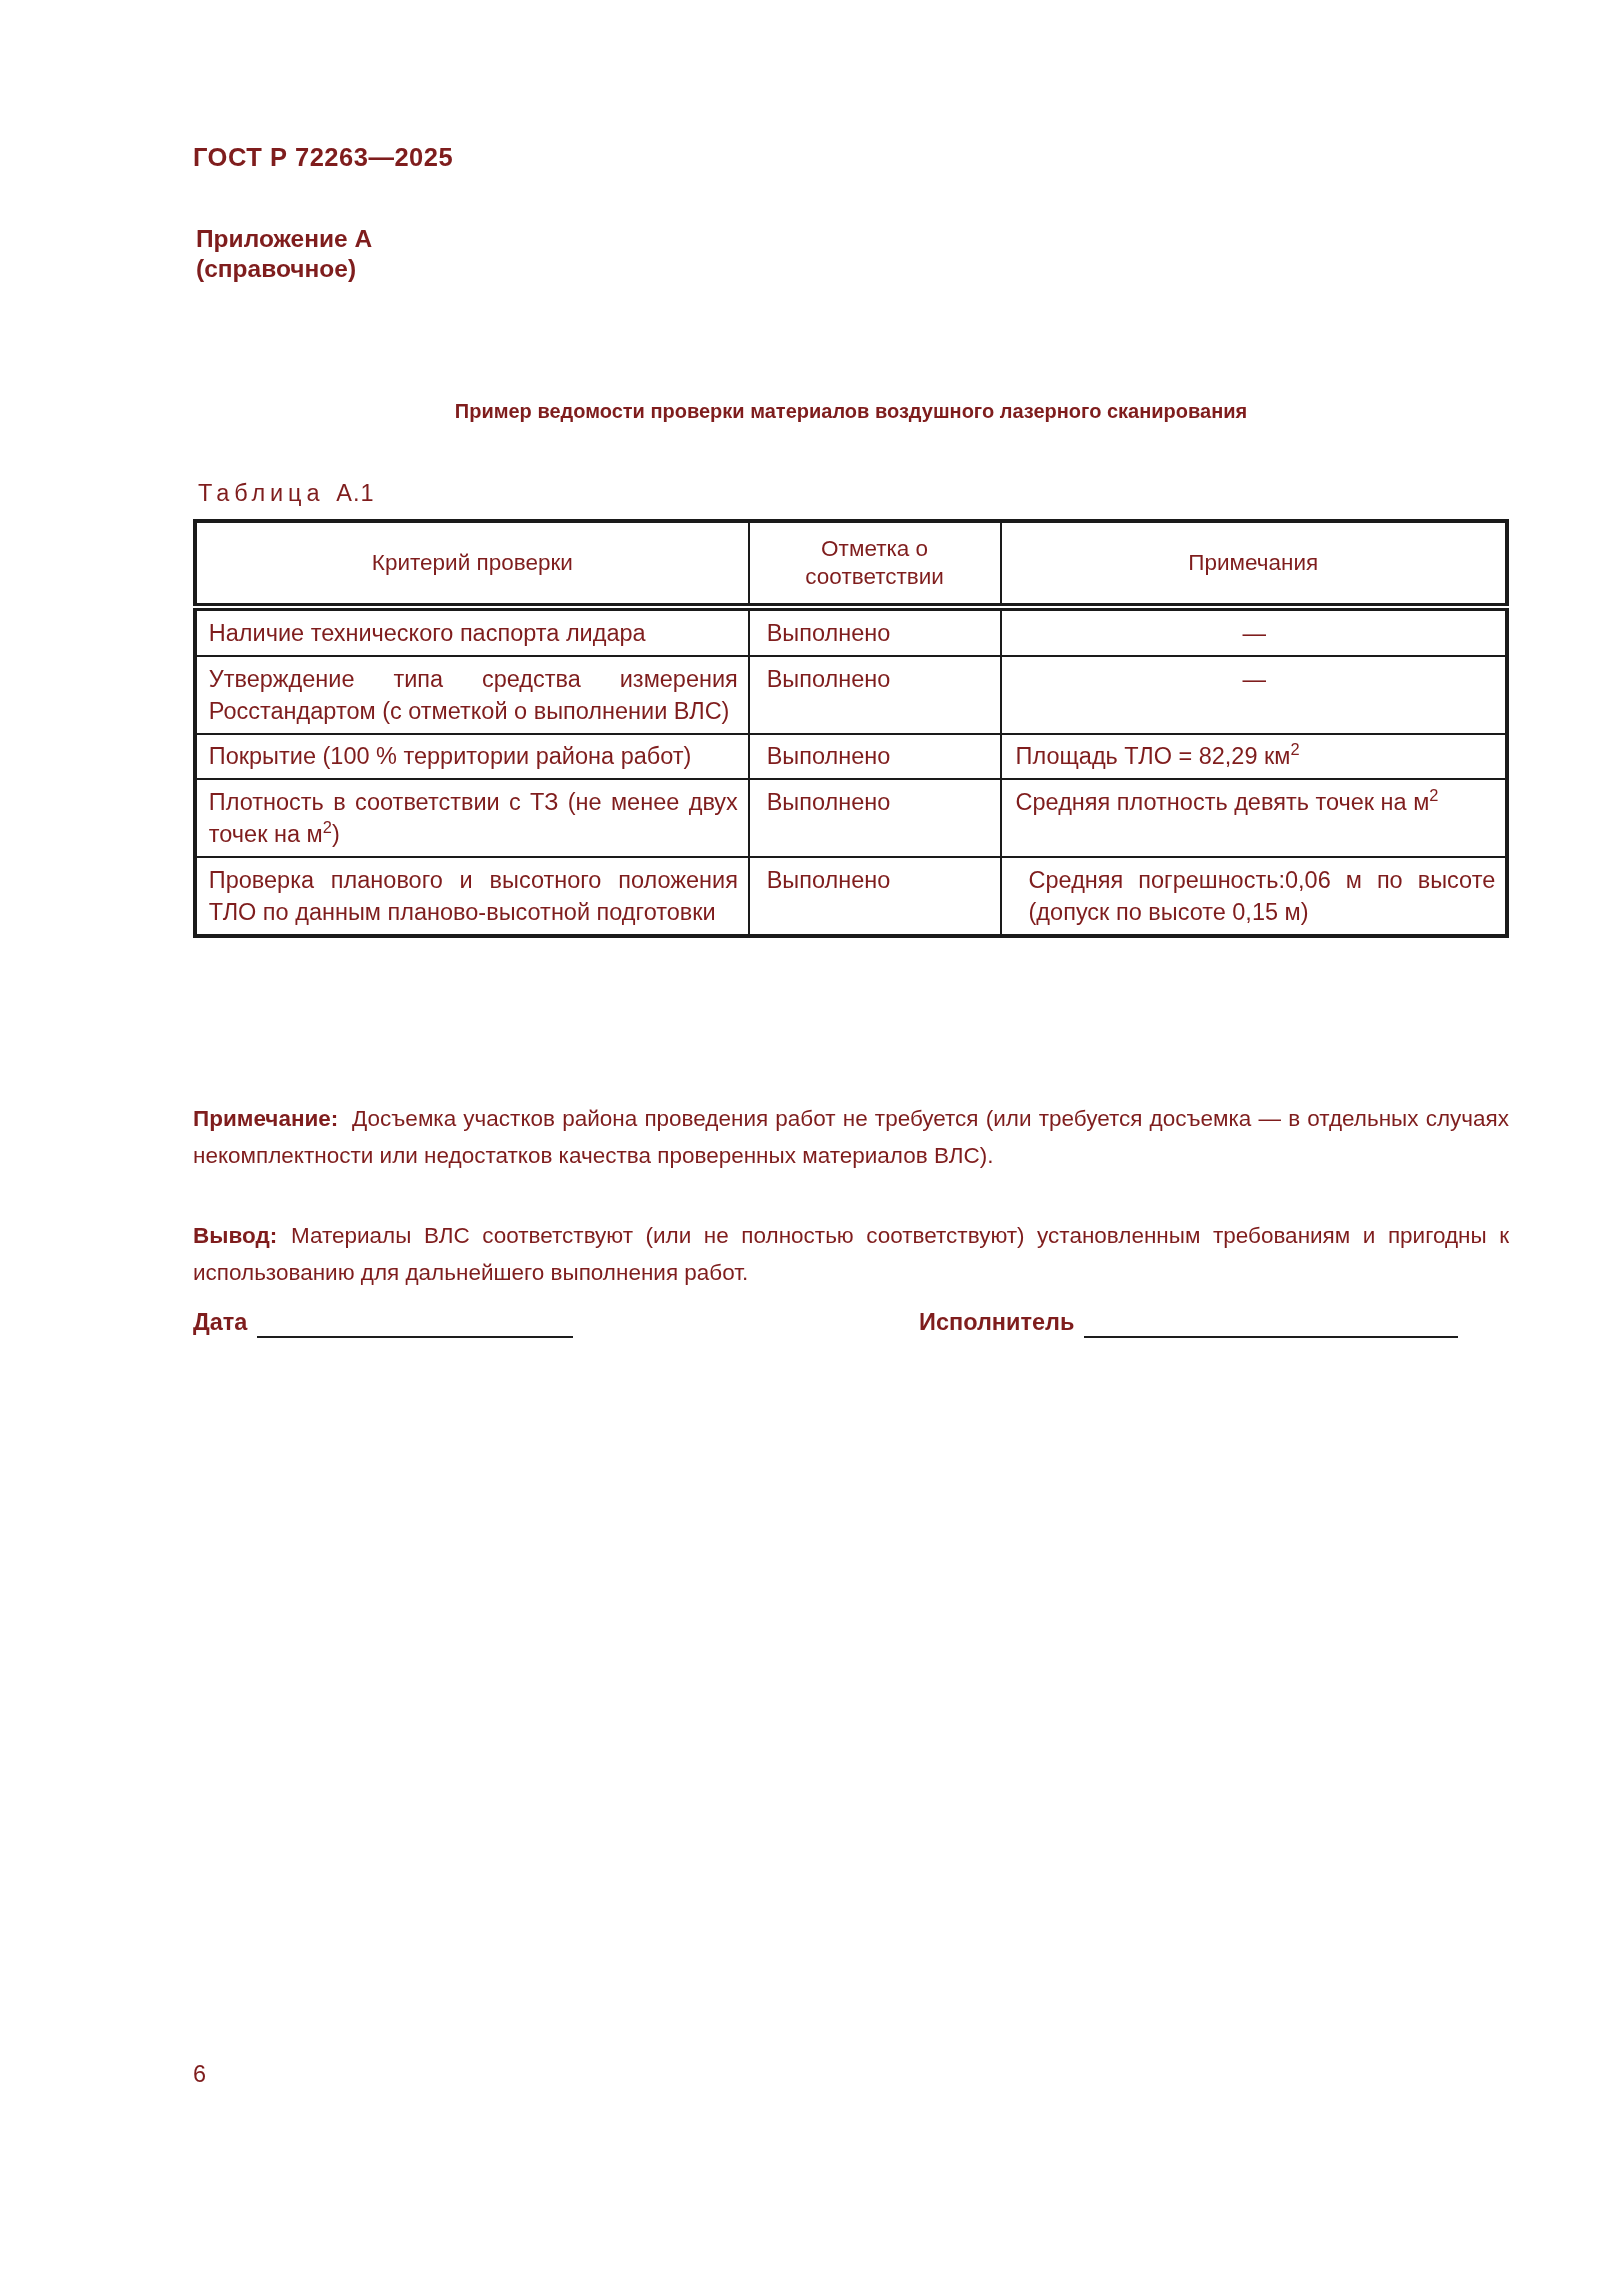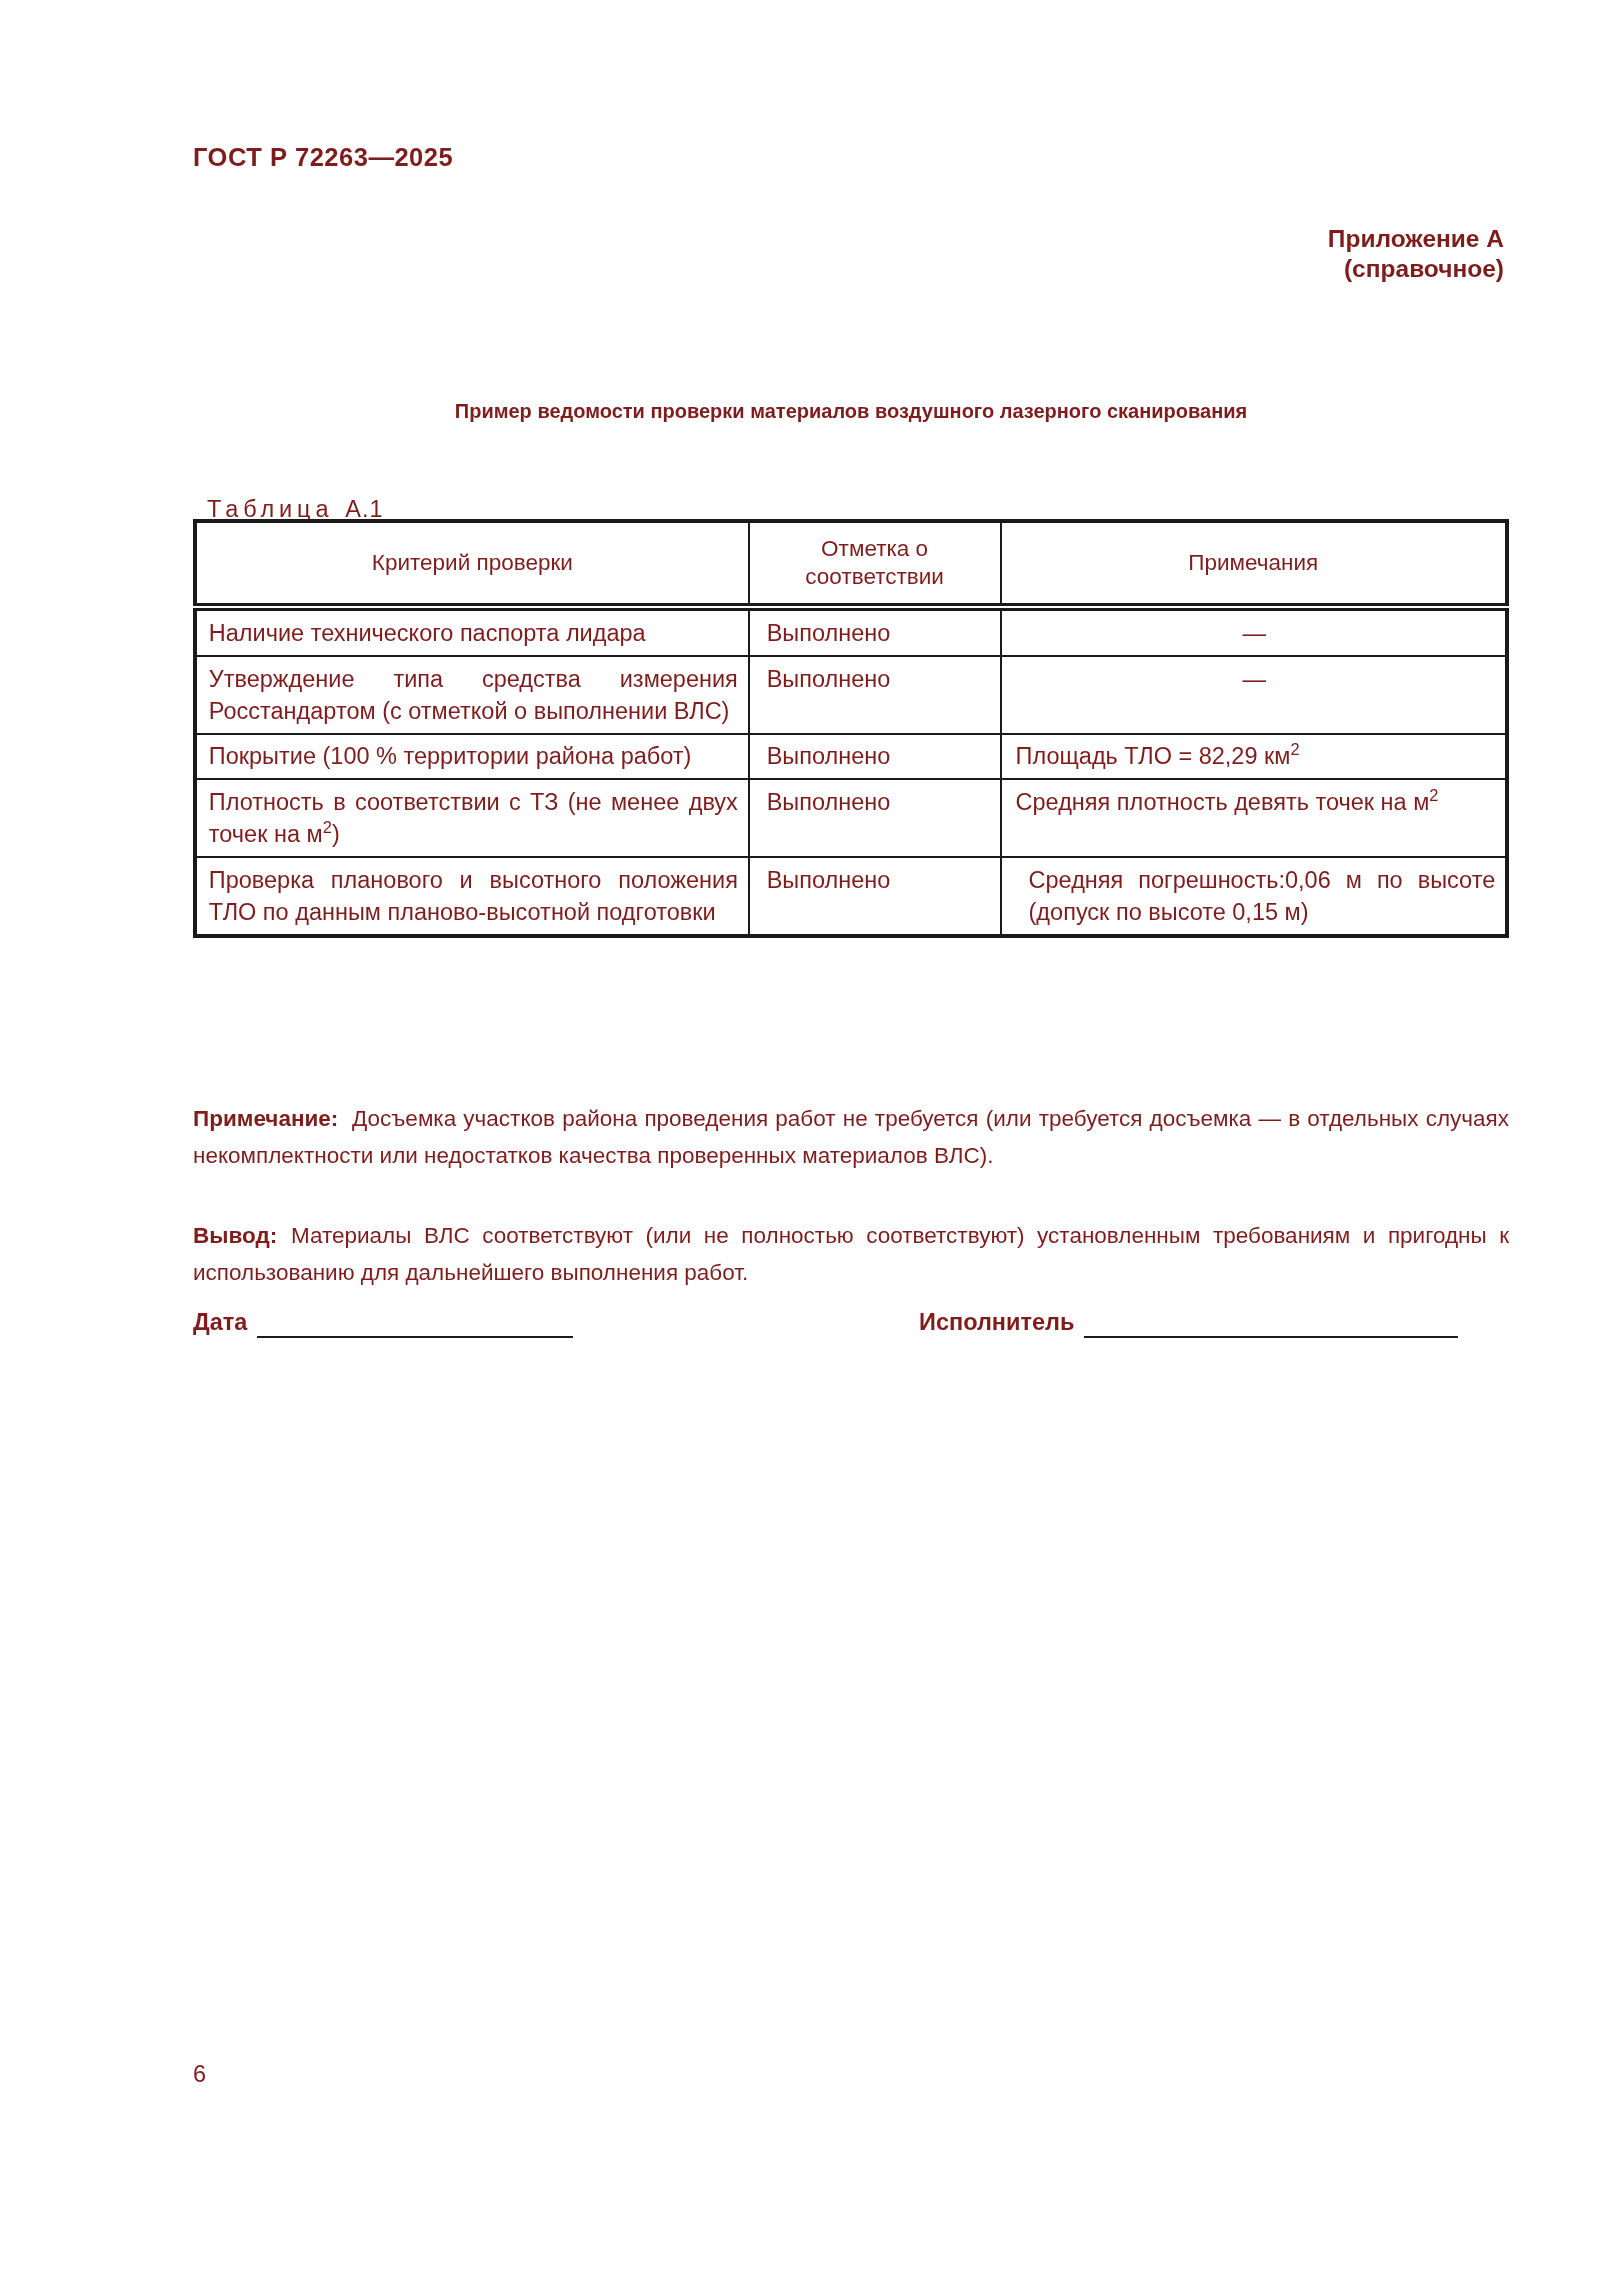--- a/index.html
+++ b/index.html
@@ -10,31 +10,30 @@
     background:#ffffff;
     color:#7f1d1d;
     font-family:"Liberation Sans", sans-serif;
     overflow:hidden;
   }
   .doc-code {
     position:absolute; left:193px; top:143px;
     font-size:25.5px; font-weight:bold; letter-spacing:0.5px;
   }
   .annex {
-    position:absolute; left:188px; top:224px; width:1316px;
-    text-align:right; font-weight:bold; font-size:24.5px; line-height:30px;
+    position:absolute; left:196px; top:224px; width:1316px;
+    text-align:left; font-weight:bold; font-size:24.5px; line-height:30px;
   }
   .doc-title {
     position:absolute; left:193px; top:396px; width:1316px;
     text-align:center; font-weight:bold; font-size:20px; line-height:31px;
   }
   .table-caption {
-    position:absolute; left:207px; top:480px;
+    position:absolute; left:198px; top:480px;
     font-size:23.5px;
-    margin-top:16px;
   }
   .table-caption .spread { letter-spacing:4.9px; margin-right:11.8px; }
   .table-caption .num { letter-spacing:1px; }
 
   table.checklist {
     position:absolute; left:193px; top:519px; width:1316px;
     border-collapse:collapse;
     border:4.9px solid #1a1a1a;
     font-size:23.5px;
   }

